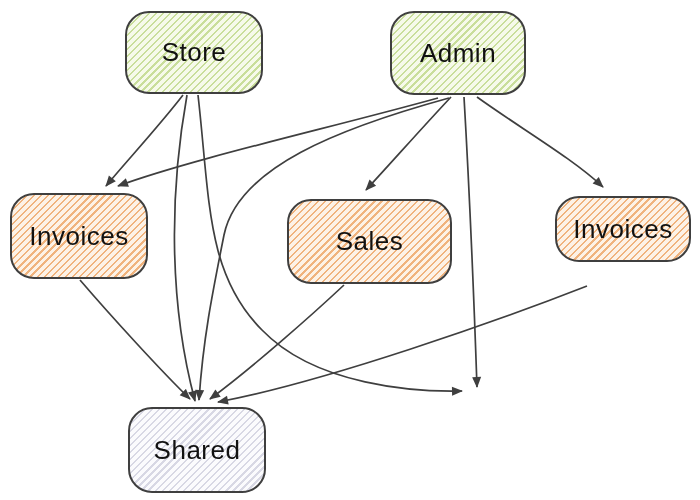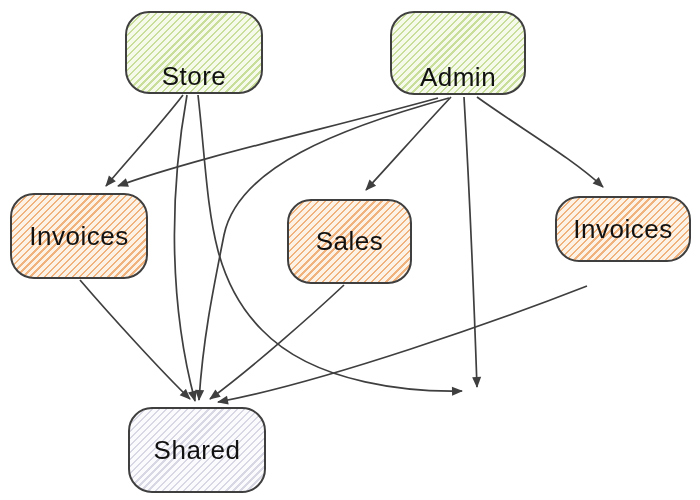--- a/index.html
+++ b/index.html
@@ -29,21 +29,20 @@
     justify-content: center;
   }
   .node-label {
     font-size: 26px;
     color: #111111;
     letter-spacing: 0.5px;
   }
   .hatch-green {
     background: repeating-linear-gradient(135deg,
       #c9de9b 0px, #c9de9b 1.6px, #f6faea 1.6px, #f6faea 5px);
-    align-items: flex-end;
   }
   .hatch-orange {
     background: repeating-linear-gradient(135deg,
       #f0b37d 0px, #f0b37d 1.6px, #fdf2e6 1.6px, #fdf2e6 5px);
   }
   .hatch-gray {
     background: repeating-linear-gradient(135deg,
       #d8d8e4 0px, #d8d8e4 1.6px, #fbfbfd 1.6px, #fbfbfd 5px);
   }
   .edge {
@@ -80,21 +79,21 @@
 
   <div class="node hatch-green" style="left: 125px; top: 11px; width: 138px; height: 83px;">
     <span class="node-label">Store</span>
   </div>
   <div class="node hatch-green" style="left: 390px; top: 11px; width: 136px; height: 84px;">
     <span class="node-label">Admin</span>
   </div>
   <div class="node hatch-orange" style="left: 10px; top: 193px; width: 138px; height: 86px;">
     <span class="node-label">Invoices</span>
   </div>
-  <div class="node hatch-orange" style="left: 287px; top: 199px; width: 125px; height: 85px;">
+  <div class="node hatch-orange" style="left: 287px; top: 199px; width: 165px; height: 85px;">
     <span class="node-label">Sales</span>
   </div>
   <div class="node hatch-orange" style="left: 555px; top: 196px; width: 136px; height: 66px;">
     <span class="node-label">Invoices</span>
   </div>
   <div class="node hatch-gray" style="left: 128px; top: 407px; width: 138px; height: 86px;">
     <span class="node-label">Shared</span>
   </div>
 
 </div>

